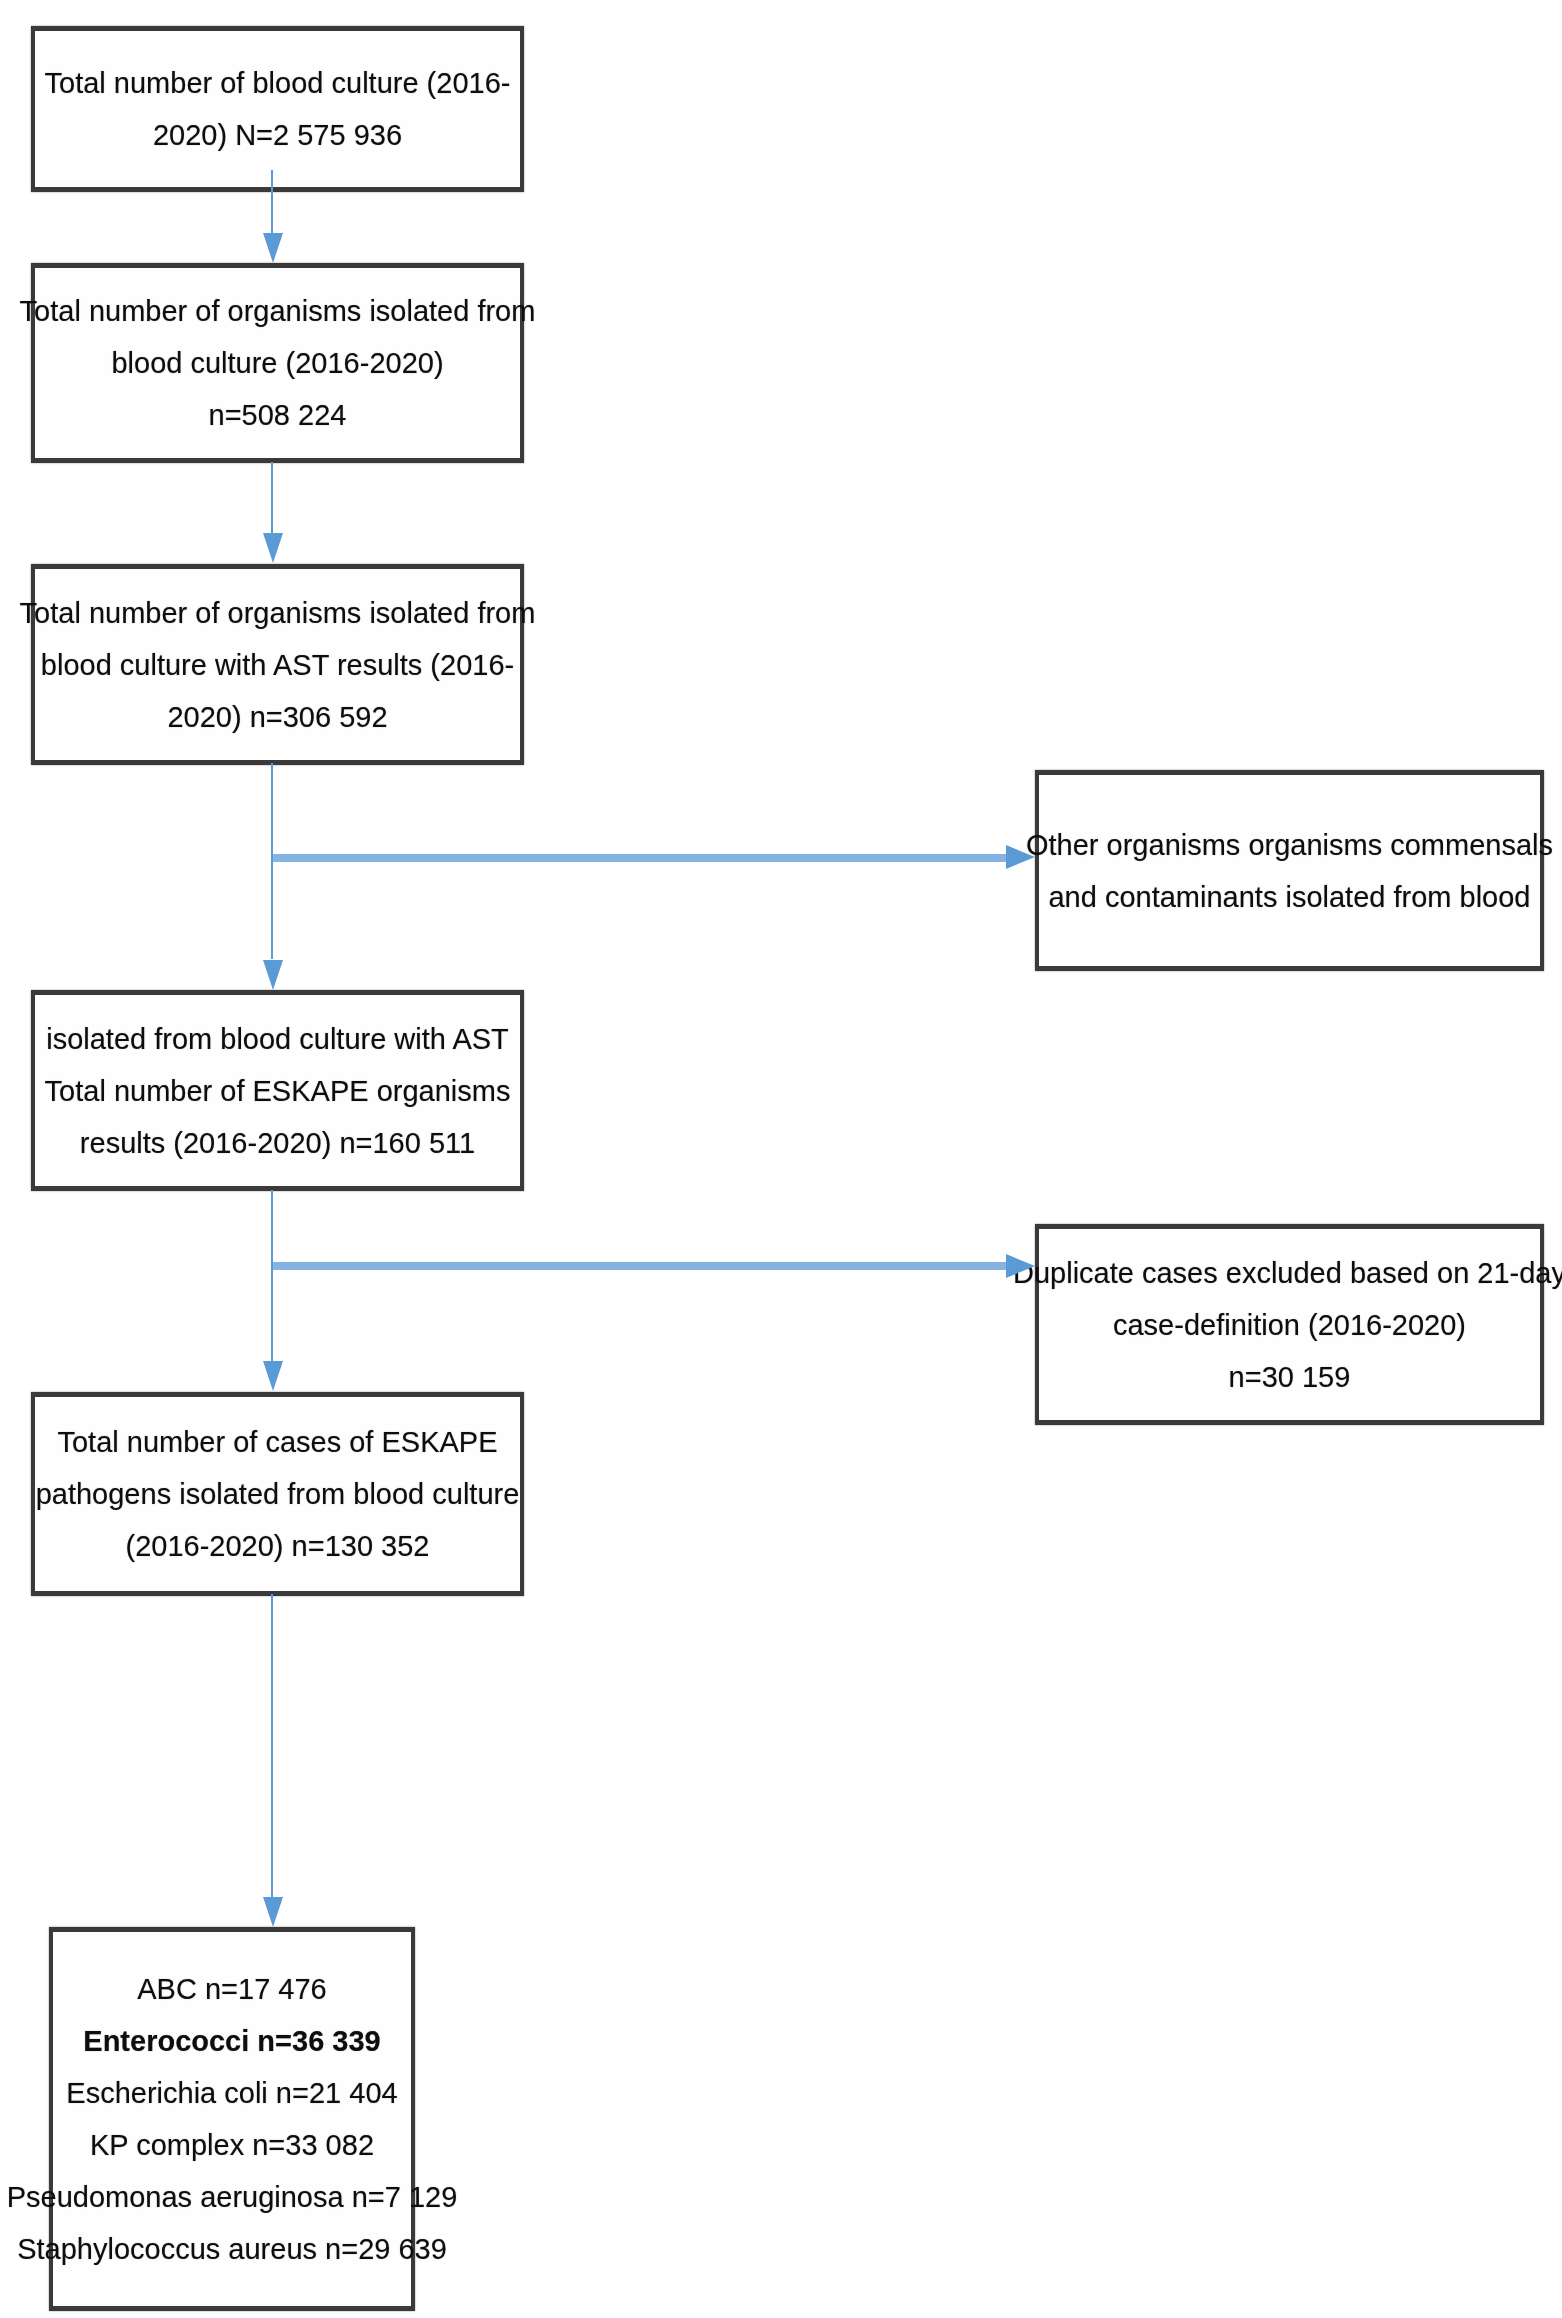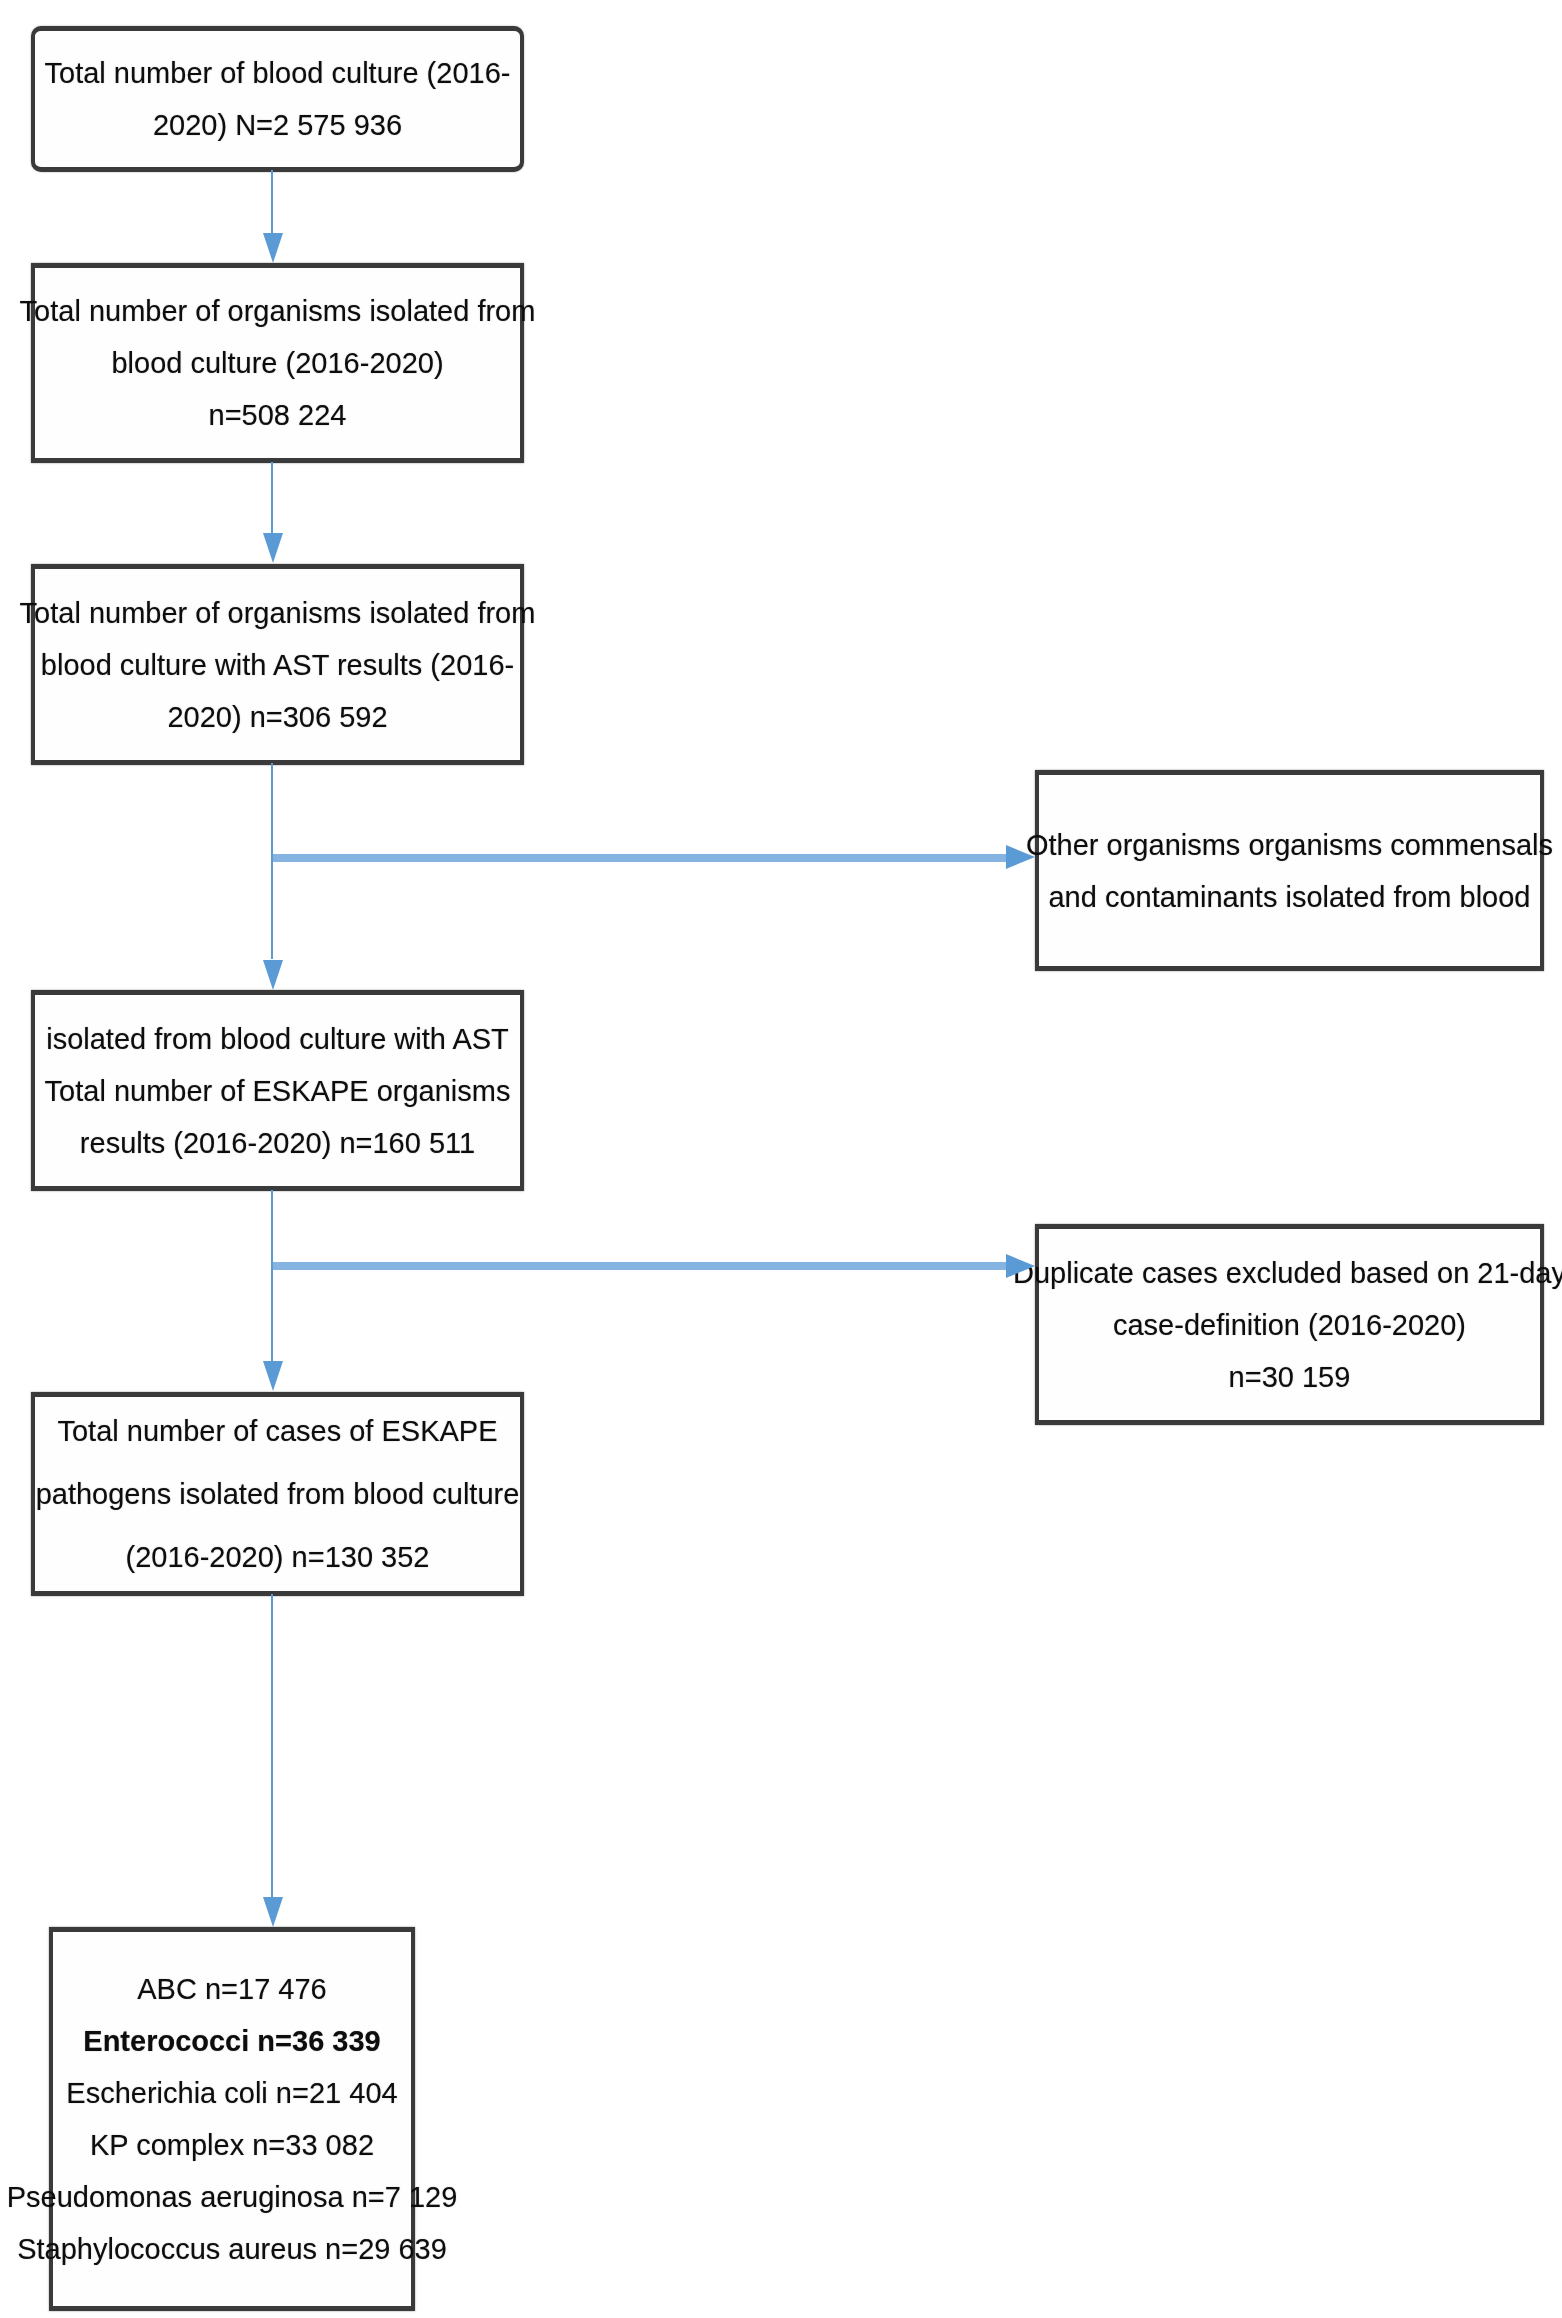--- a/index.html
+++ b/index.html
@@ -67,25 +67,25 @@
     position: absolute;
     left: 1006px;
     width: 0;
     height: 0;
     border-top: 12.2px solid transparent;
     border-bottom: 12.2px solid transparent;
     border-left: 29px solid #5b9bd5;
   }
 
   
-  #box-total-blood  { left: 31px;   top: 26px;   width: 493px; height: 146px; border-radius: 10px; }
+  #box-total-blood  { left: 31px;   top: 26px;   width: 493px; height: 166px; }
   #box-organisms    { left: 31px;   top: 263px;  width: 493px; height: 200px; }
   #box-organisms-ast{ left: 31px;   top: 564px;  width: 493px; height: 201px; }
   #box-eskape-org   { left: 31px;   top: 990px; width: 493px; height: 201px; }
-  #box-eskape-cases { left: 31px;   top: 1392px; width: 493px; height: 204px; gap: 11px; }
+  #box-eskape-cases { left: 31px;   top: 1392px; width: 493px; height: 204px; }
   #box-breakdown    { left: 49px;   top: 1927px; width: 366px; height: 384px; }
   #box-other-excl   { left: 1035px; top: 770px; width: 509px; height: 201px; }
   #box-dup-excl     { left: 1035px; top: 1179px; width: 509px; height: 201px; margin-top: 45px; }
 
   
   #v1      { top: 170px;  height: 63px; }
   #v1-head { top: 233px; }
   #v2      { top: 462px;  height: 72px; }
   #v2-head { top: 533px; }
   #v3      { top: 763px; height: 196px; }

